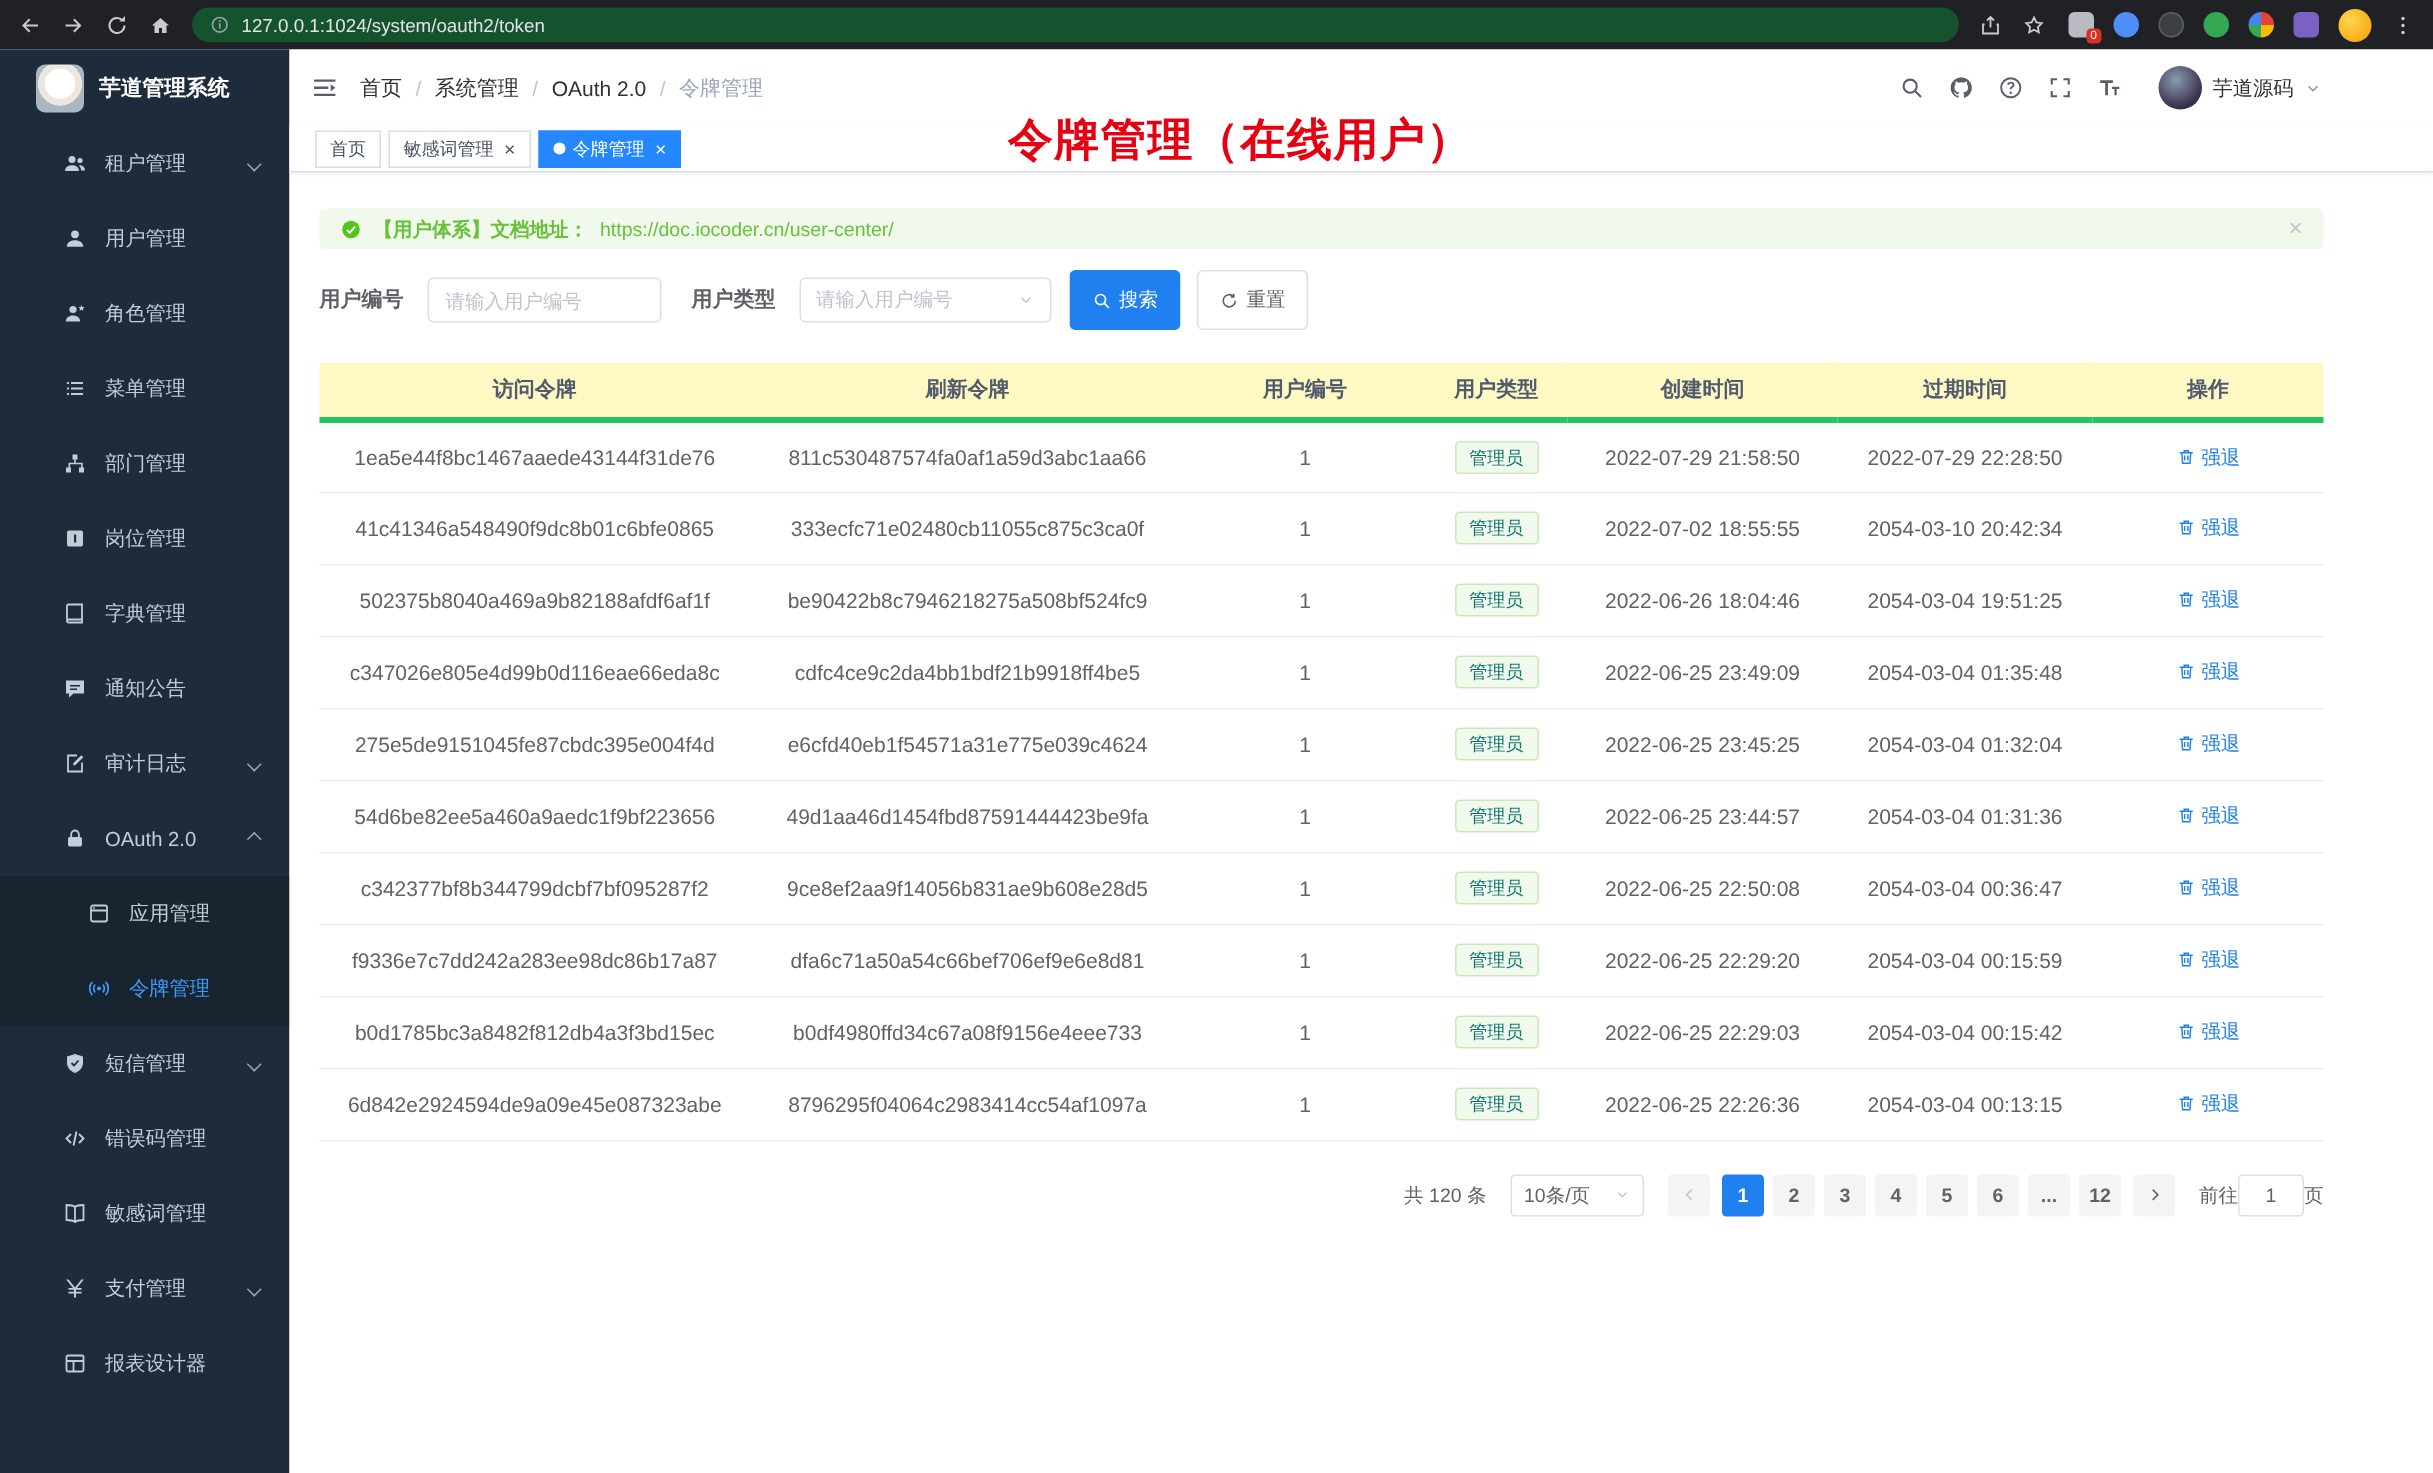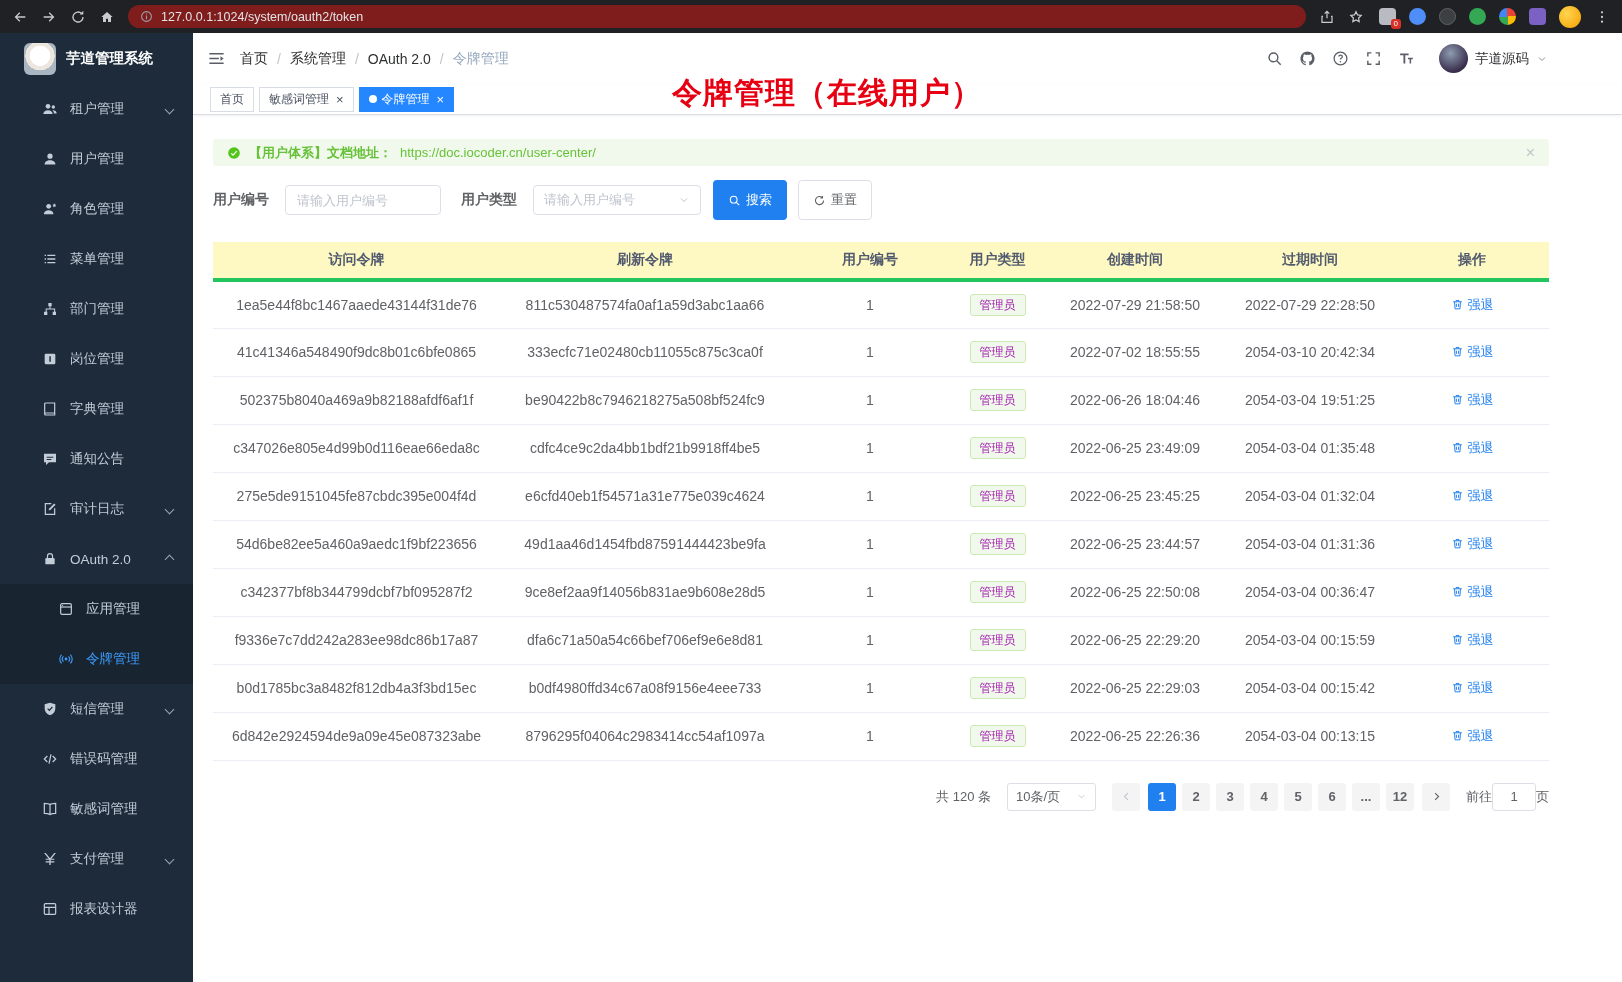--- a/index.html
+++ b/index.html
@@ -4,21 +4,21 @@
 <style>
 * { margin:0; padding:0; box-sizing:border-box; }
 html,body { width:1622px; height:982px; }
 body { font-family:"Liberation Sans","DejaVu Sans",sans-serif; background:#fff; overflow:hidden; font-size:14px; color:#606266; }
 svg { display:block; }
 
 
 .browser-bar { height:33px; background:#1f2125; display:flex; align-items:center; gap:13px; padding:0 12px; color:#c9cbce; }
 .bicon { display:flex; align-items:center; cursor:pointer; color:#c9cbce; }
 .bicon svg { width:16px; height:16px; }
-.url-bar { flex:1; height:23px; background:#7f1d1d; border-radius:12px; display:flex; align-items:center; gap:8px; padding:0 12px; font-size:12.5px; color:#e2e3e5; cursor:text; min-width:0; }
+.url-bar { flex:1; height:23px; background:#14532d; border-radius:12px; display:flex; align-items:center; gap:8px; padding:0 12px; font-size:12.5px; color:#e2e3e5; cursor:text; min-width:0; }
 .url-bar svg { width:13px; height:13px; color:#9aa0a6; flex-shrink:0; }
 .url-text { white-space:nowrap; overflow:hidden; }
 .ext-icons { display:flex; align-items:center; gap:13px; margin-left:2px; }
 .ext { width:17px; height:17px; border-radius:50%; position:relative; cursor:pointer; flex-shrink:0; }
 .ext.e1 { background:#b8bcc2; border-radius:4px; }
 .ext.e2 { background:#4f8df7; }
 .ext.e3 { background:#3c4043; border:1px solid #5f6368; }
 .ext.e4 { background:#34a853; }
 .ext.e5 { background:conic-gradient(#ea4335 0 25%,#fbbc05 25% 50%,#34a853 50% 75%,#4285f4 75% 100%); }
 .ext.e6 { background:#7b61c4; border-radius:4px; }
@@ -84,21 +84,21 @@
 .select svg { width:12px; height:12px; color:#c0c4cc; }
 .btn { height:40px; border-radius:4px; display:inline-flex; align-items:center; gap:5px; padding:0 14px; font-size:13px; cursor:pointer; border:1px solid transparent; font-family:inherit; }
 .btn svg { width:13px; height:13px; }
 .btn.primary { background:#2080f0; color:#fff; margin-right:11px; }
 .btn.plain { background:#fff; border-color:#dcdfe6; color:#606266; }
 
 
 .grid { width:100%; border-collapse:collapse; margin-top:22px; table-layout:fixed; font-size:14px; color:#606266; }
 .grid th { height:38px; font-weight:bold; color:#515a6e; background:#fef9c3; border-bottom:4px solid #22c55e; text-align:center; }
 .grid td { height:48px; border-bottom:1px solid #ebeef5; text-align:center; overflow:hidden; white-space:nowrap; }
-.tag { display:inline-block; background:#f0f9eb; border:1px solid #cbe9b6; color:#a21caf; font-size:12px; padding:3px 9px; border-radius:3px; line-height:1.2; }
+.tag { display:inline-block; background:#f0f9eb; border:1px solid #cbe9b6; color:#0f766e; font-size:12px; padding:3px 9px; border-radius:3px; line-height:1.2; }
 .action { color:#2080f0; font-size:13px; display:inline-flex; align-items:center; gap:4px; cursor:pointer; text-decoration:none; }
 .action svg { width:13px; height:13px; }
 
 
 .pagination { margin-top:22px; display:flex; align-items:center; justify-content:flex-end; gap:8px; font-size:13px; color:#606266; }
 .pg-size { width:89px; height:28px; border:1px solid #dcdfe6; border-radius:3px; display:flex; align-items:center; justify-content:space-between; padding:0 8px; cursor:pointer; margin:0 8px; }
 .pg-size svg { width:11px; height:11px; color:#c0c4cc; }
 .pg-btn { min-width:28px; height:28px; border:none; border-radius:3px; background:#f4f4f5; color:#606266; font-size:13px; font-weight:600; cursor:pointer; display:inline-flex; align-items:center; justify-content:center; font-family:inherit; }
 .pg-pages { display:flex; gap:6px; }
 .pg-page.active { background:#2080f0; color:#fff; }

